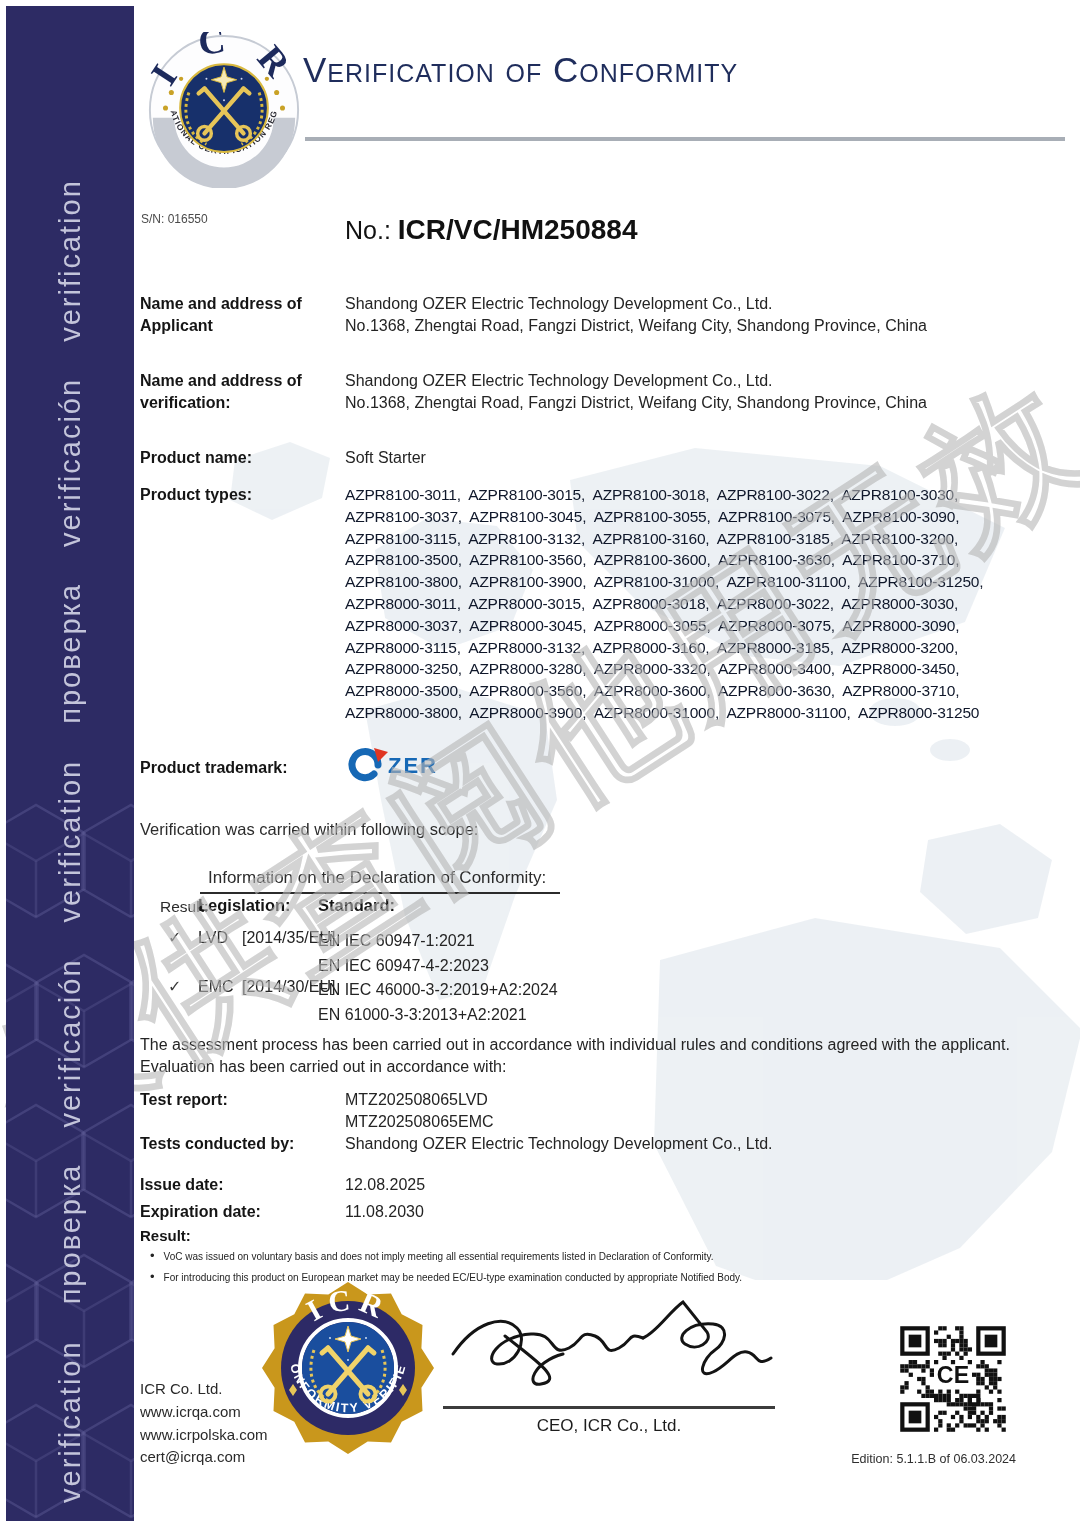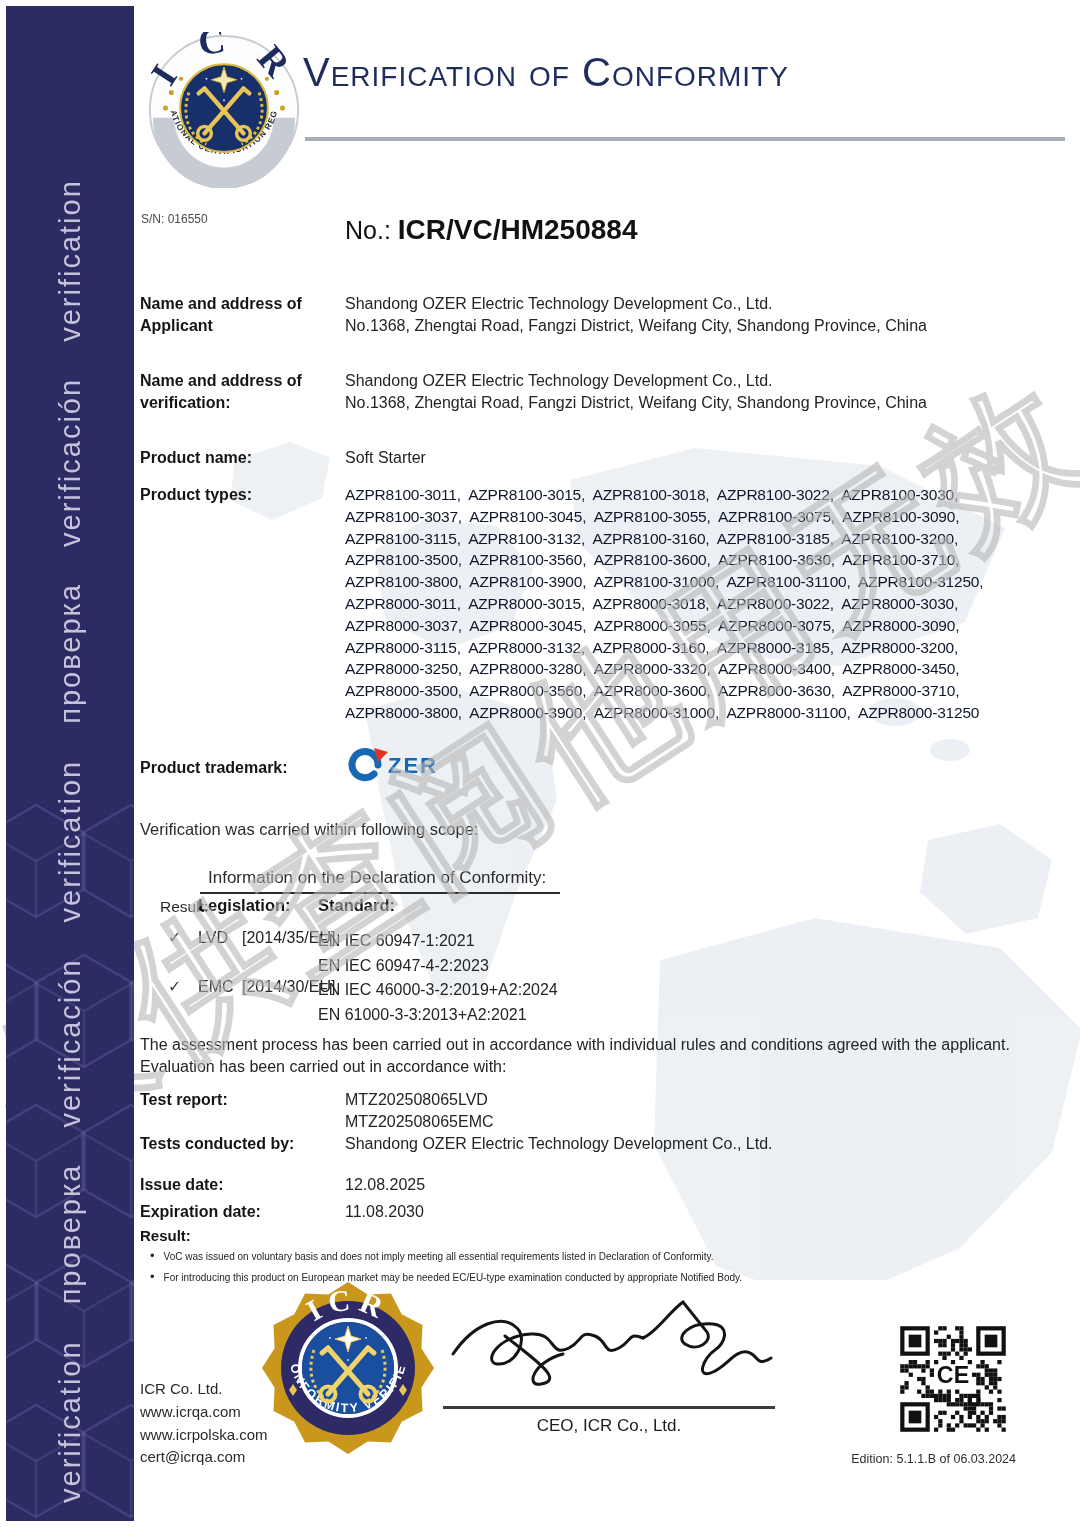--- a/index.html
+++ b/index.html
@@ -23,21 +23,21 @@
   .watermark{position:absolute;left:-110px;top:665px;width:1300px;height:190px;
              line-height:190px;text-align:center;font-size:148px;font-weight:700;
              letter-spacing:10px;color:transparent;
              -webkit-text-stroke:2px #b6b6b6;
              transform:rotate(-33deg);opacity:.6;z-index:8;pointer-events:none;
              font-family:"DejaVu Sans","Liberation Sans",sans-serif;}
 
   
   .logo{position:absolute;left:146px;top:32px;z-index:5;}
   .page-title{position:absolute;left:303px;top:50px;font-variant:small-caps;
-              font-size:40px;color:#1f2d5c;letter-spacing:1px;white-space:nowrap;z-index:5;}
+              font-size:35px;color:#1f2d5c;letter-spacing:1px;white-space:nowrap;z-index:5;}
   .title-rule{position:absolute;left:305px;top:137px;width:760px;height:4px;
               background:#a8aeb6;z-index:5;}
   .sn{position:absolute;left:141px;top:212px;font-size:12px;color:#4a4a4a;z-index:5;}
   .cert-no{position:absolute;left:345px;top:214px;font-size:25px;color:#111;z-index:5;}
   .cert-no b{font-size:28px;}
 
   
   .lbl{position:absolute;left:140px;width:205px;font-weight:700;font-size:16px;
        color:#151515;line-height:22px;z-index:5;}
   .val{position:absolute;left:345px;font-size:16px;color:#242424;line-height:22px;

